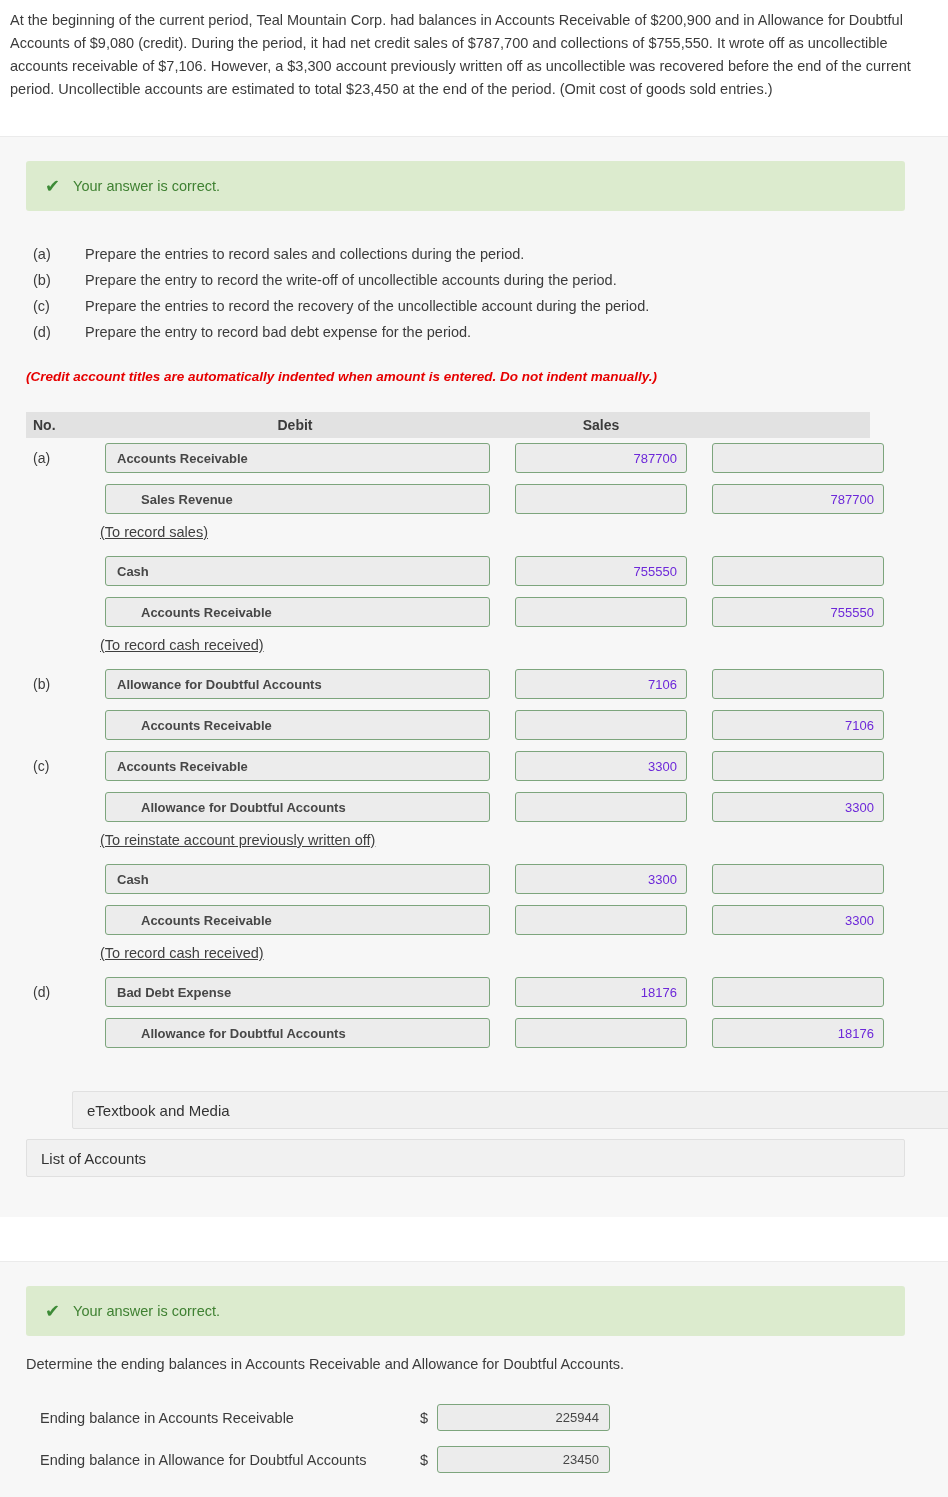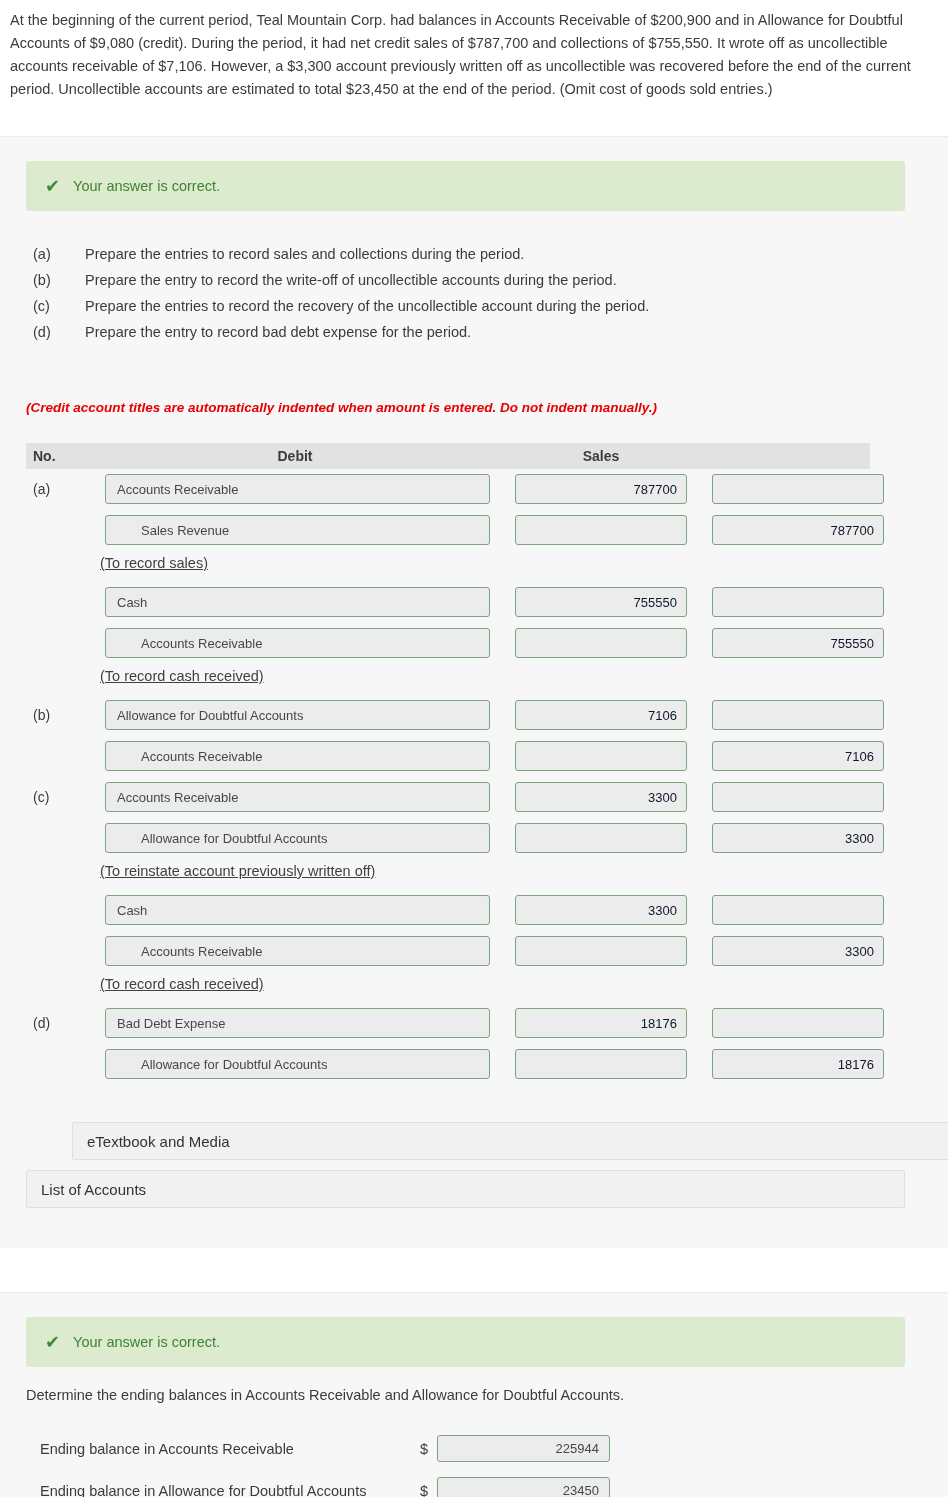--- a/index.html
+++ b/index.html
@@ -30,21 +30,21 @@
     display: flex;
     align-items: center;
     padding-left: 19px;
   }
   .banner .check { color: #3d8b37; font-size: 18px; font-weight: bold; line-height: 1; }
   .banner .btext { margin-left: 13px; color: #3f8132; font-size: 14.5px; }
   .instructions { margin-top: 30px; }
   .inst-row { display: flex; font-size: 14.5px; line-height: 26px; margin-left: 7px; }
   .inst-label { width: 52px; flex: 0 0 52px; }
   .red-note {
-    margin-top: 55px;
+    margin-top: 24px;
     color: #e60000;
     font-size: 13.5px;
     font-weight: bold;
     font-style: italic;
   }
   .journal { margin-top: 28px; }
   .jgrid {
     display: grid;
     grid-template-columns: 49px 390px 172px 172px;
     column-gap: 25px;
@@ -63,23 +63,23 @@
   .jrow .no { font-size: 14px; padding-left: 7px; }
   .inputbox {
     height: 30px;
     background: #ececec;
     border: 1px solid #7da57d;
     border-radius: 3px;
     display: flex;
     align-items: center;
     font-size: 13px;
   }
-  .acct-box { width: 385px; margin-left: 5px; padding-left: 11px; font-weight: normal; color: #474747; }
+  .acct-box { width: 385px; margin-left: 5px; padding-left: 11px; font-weight: bold; color: #474747; }
   .acct-box.indent { padding-left: 35px; }
-  .amt-box { width: 172px; justify-content: flex-end; padding-right: 9px; color: #0f172a; }
+  .amt-box { width: 172px; justify-content: flex-end; padding-right: 9px; color: #6d28d9; }
   .note-row { padding: 2px 0 9px; align-items: center; }
   .note-text { font-size: 14.5px; line-height: 20px; color: #3f3f3f; text-decoration: underline; }
   .bar {
     width: 879px;
     height: 38px;
     background: #f1f1f1;
     border: 1px solid #e0e0e0;
     border-radius: 2px;
     display: flex;
     align-items: center;

